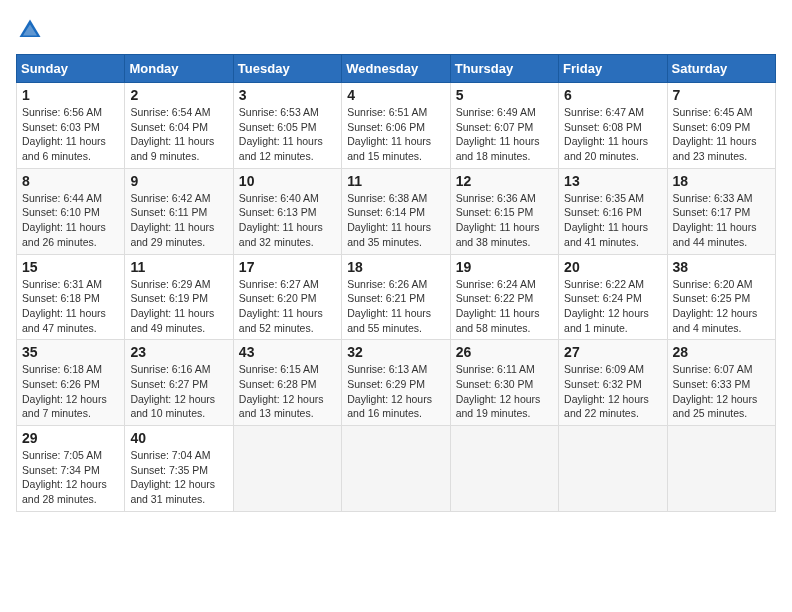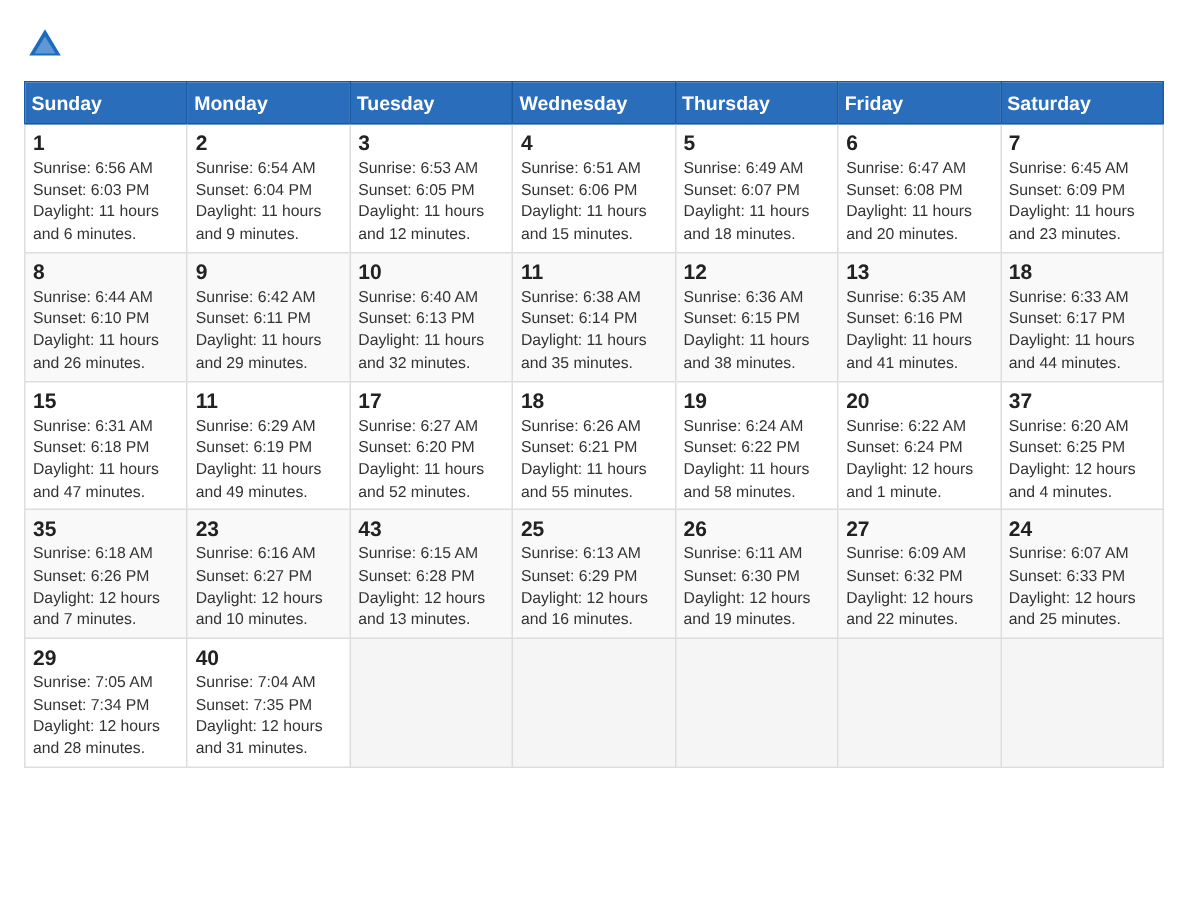--- a/index.html
+++ b/index.html
@@ -285,21 +285,21 @@
       </td>
         <td>
         <span class="day-number">20</span>
         <div class="day-info">
           Sunrise: 6:22 AM<br>
           Sunset: 6:24 PM<br>
           Daylight: 12 hours and 1 minute.
         </div>
       </td>
         <td>
-        <span class="day-number">37</span>
+        <span class="day-number">38</span>
         <div class="day-info">
           Sunrise: 6:20 AM<br>
           Sunset: 6:25 PM<br>
           Daylight: 12 hours and 4 minutes.
         </div>
       </td>
       </tr>
       <tr>
         <td>
         <span class="day-number">35</span>
@@ -319,21 +319,21 @@
       </td>
         <td>
         <span class="day-number">43</span>
         <div class="day-info">
           Sunrise: 6:15 AM<br>
           Sunset: 6:28 PM<br>
           Daylight: 12 hours and 13 minutes.
         </div>
       </td>
         <td>
-        <span class="day-number">25</span>
+        <span class="day-number">32</span>
         <div class="day-info">
           Sunrise: 6:13 AM<br>
           Sunset: 6:29 PM<br>
           Daylight: 12 hours and 16 minutes.
         </div>
       </td>
         <td>
         <span class="day-number">26</span>
         <div class="day-info">
           Sunrise: 6:11 AM<br>
@@ -343,21 +343,21 @@
       </td>
         <td>
         <span class="day-number">27</span>
         <div class="day-info">
           Sunrise: 6:09 AM<br>
           Sunset: 6:32 PM<br>
           Daylight: 12 hours and 22 minutes.
         </div>
       </td>
         <td>
-        <span class="day-number">24</span>
+        <span class="day-number">28</span>
         <div class="day-info">
           Sunrise: 6:07 AM<br>
           Sunset: 6:33 PM<br>
           Daylight: 12 hours and 25 minutes.
         </div>
       </td>
       </tr>
       <tr>
         <td>
         <span class="day-number">29</span>

